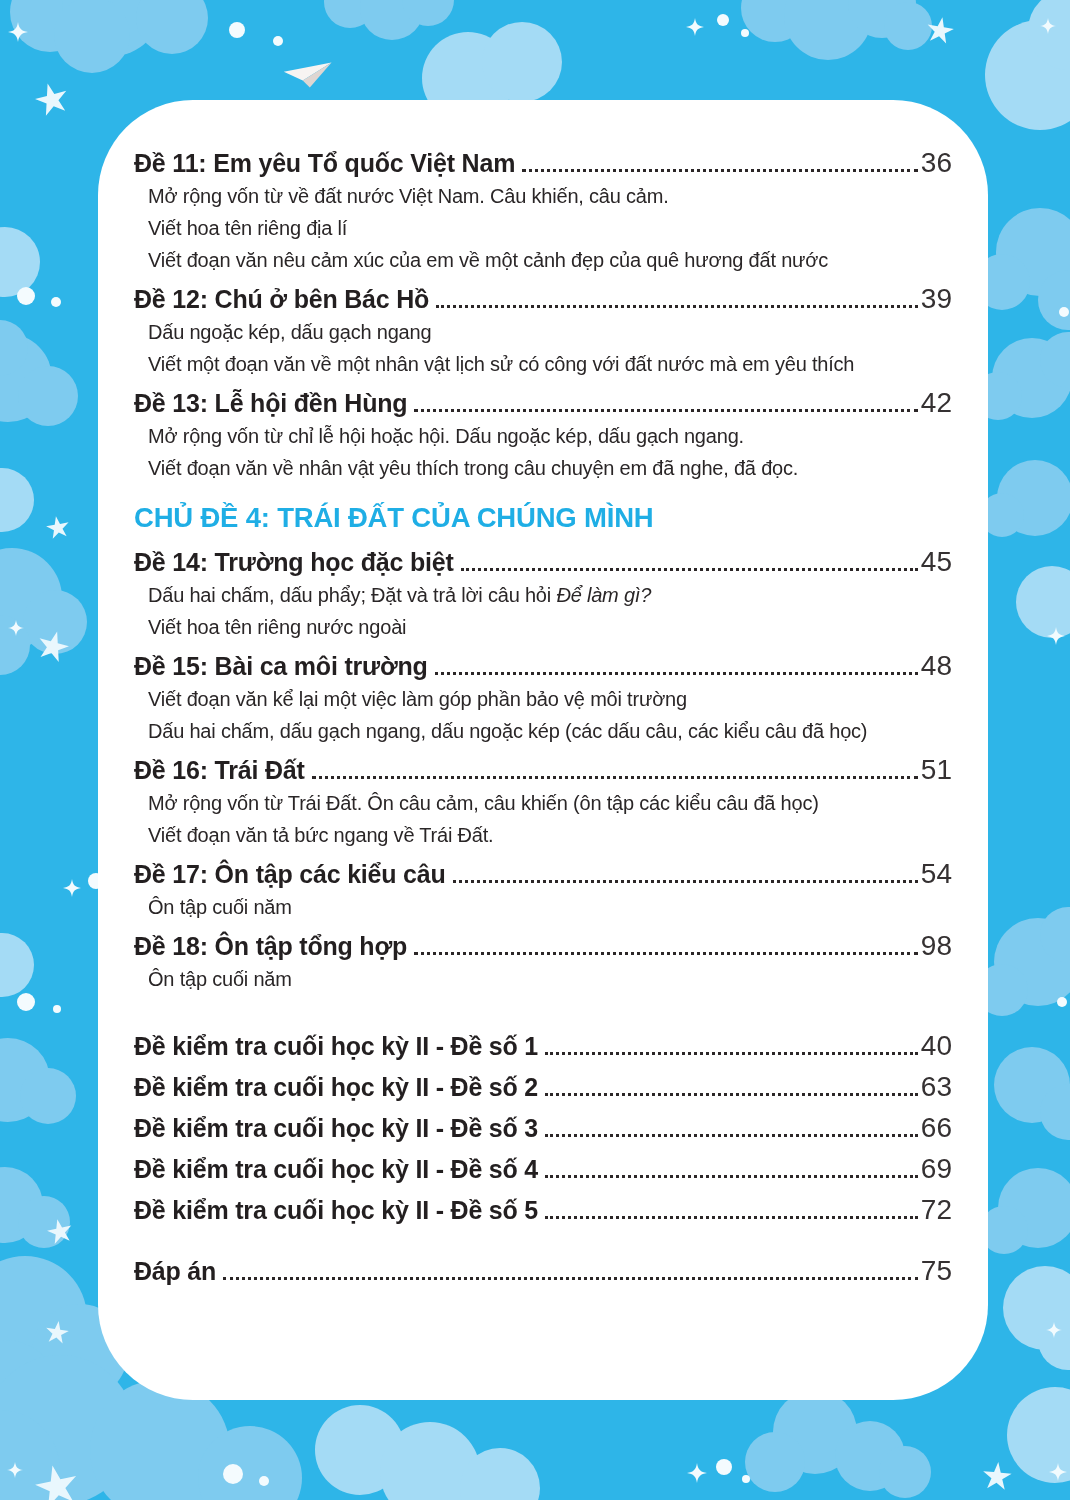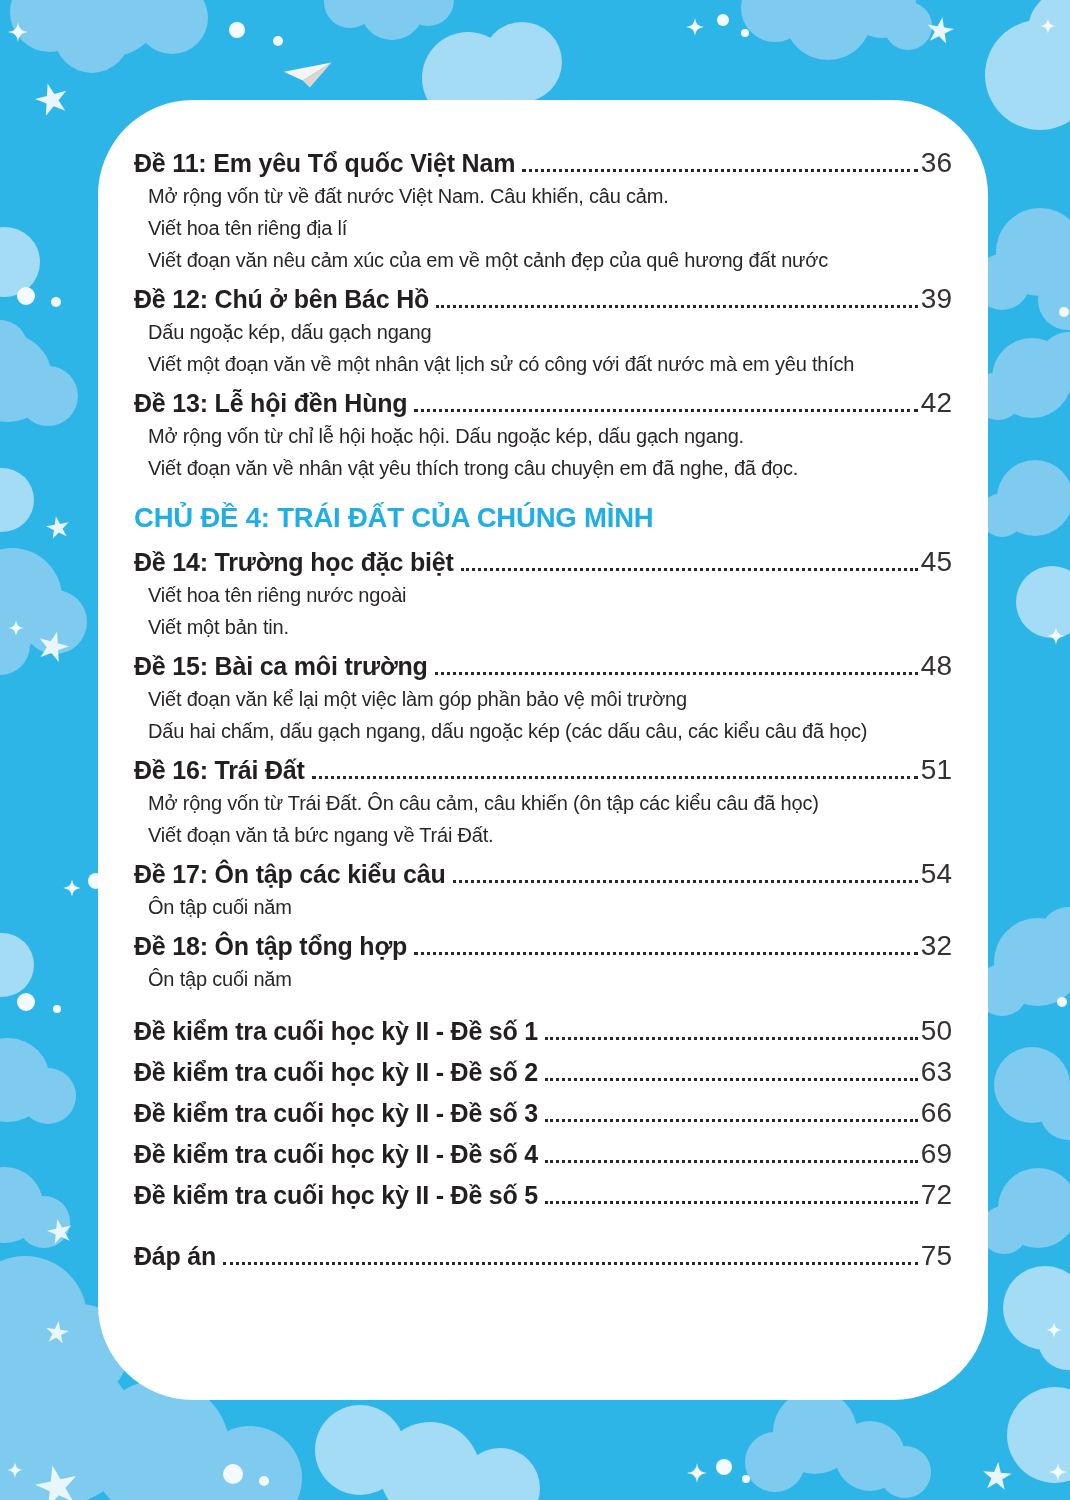--- a/index.html
+++ b/index.html
@@ -28,21 +28,21 @@
     letter-spacing:-0.2px;color:#2A2627;
   }
   .detail.justify{text-align:justify;}
   .detail.fit{white-space:nowrap;overflow:hidden;}
   .detail.fit > span{display:inline-block;transform-origin:left center;}
   .detail .em{font-style:italic;}
   .chapter-heading{
     text-align:left;font-weight:bold;font-size:27.5px;line-height:36px;
     color:#1FAEE5;margin:16px 0 9px 0;letter-spacing:-0.2px;
   }
-  .exam-group{margin-top:19px;}
+  .exam-group{margin-top:34px;}
   .exam-group .entry-row{margin-top:7px;line-height:34px;}
   .answer-row{margin-top:26px;line-height:36px;}
 </style>
 </head>
 <body>
 
 <svg class="sky" viewBox="0 0 1070 1500" xmlns="http://www.w3.org/2000/svg">
   <defs>
     <path id="star5" d="M0,-1 L0.2245,-0.309 0.951,-0.309 0.363,0.118 0.588,0.809 0,0.382 -0.588,0.809 -0.363,0.118 -0.951,-0.309 -0.2245,-0.309 Z"></path>
     <path id="sparkle" d="M0,-1 C0.09,-0.35 0.35,-0.09 1,0 C0.35,0.09 0.09,0.35 0,1 C-0.09,0.35 -0.35,0.09 -1,0 C-0.35,-0.09 -0.09,-0.35 0,-1 Z"></path>
@@ -186,22 +186,22 @@
         <span class="page-num">42</span>
       </div>
       <p class="detail"><span>Mở rộng vốn từ chỉ lễ hội hoặc hội. Dấu ngoặc kép, dấu gạch ngang.</span></p>
       <p class="detail fit"><span>Viết đoạn văn về nhân vật yêu thích trong câu chuyện em đã nghe, đã đọc.</span></p>
       <div class="chapter-heading">CHỦ ĐỀ 4: TRÁI ĐẤT CỦA CHÚNG MÌNH</div>
       <div class="entry-row">
         <span class="entry-title">Đề 14: Trường học đặc biệt</span>
         <span class="leader"></span>
         <span class="page-num">45</span>
       </div>
+      <p class="detail"><span>Dấu hai chấm, dấu phẩy; Đặt và trả lời câu hỏi </span><span class="em">Để làm gì?</span></p>
       <p class="detail"><span>Viết hoa tên riêng nước ngoài</span></p>
-      <p class="detail"><span>Viết một bản tin.</span></p>
       <div class="entry-row">
         <span class="entry-title">Đề 15: Bài ca môi trường</span>
         <span class="leader"></span>
         <span class="page-num">48</span>
       </div>
       <p class="detail"><span>Viết đoạn văn kể lại một việc làm góp phần bảo vệ môi trường</span></p>
       <p class="detail justify"><span>Dấu hai chấm, dấu gạch ngang, dấu ngoặc kép (các dấu câu, các kiểu câu đã học)</span></p>
       <div class="entry-row">
         <span class="entry-title">Đề 16: Trái Đất</span>
         <span class="leader"></span>
@@ -211,28 +211,28 @@
       <p class="detail"><span>Viết đoạn văn tả bức ngang về Trái Đất.</span></p>
       <div class="entry-row">
         <span class="entry-title">Đề 17: Ôn tập các kiểu câu</span>
         <span class="leader"></span>
         <span class="page-num">54</span>
       </div>
       <p class="detail"><span>Ôn tập cuối năm</span></p>
       <div class="entry-row">
         <span class="entry-title">Đề 18: Ôn tập tổng hợp</span>
         <span class="leader"></span>
-        <span class="page-num">32</span>
+        <span class="page-num">98</span>
       </div>
       <p class="detail"><span>Ôn tập cuối năm</span></p>
       <div class="exam-group">
         <div class="entry-row">
           <span class="entry-title">Đề kiểm tra cuối học kỳ II - Đề số 1</span>
           <span class="leader"></span>
-          <span class="page-num">50</span>
+          <span class="page-num">40</span>
         </div>
         <div class="entry-row">
           <span class="entry-title">Đề kiểm tra cuối học kỳ II - Đề số 2</span>
           <span class="leader"></span>
           <span class="page-num">63</span>
         </div>
         <div class="entry-row">
           <span class="entry-title">Đề kiểm tra cuối học kỳ II - Đề số 3</span>
           <span class="leader"></span>
           <span class="page-num">66</span>

